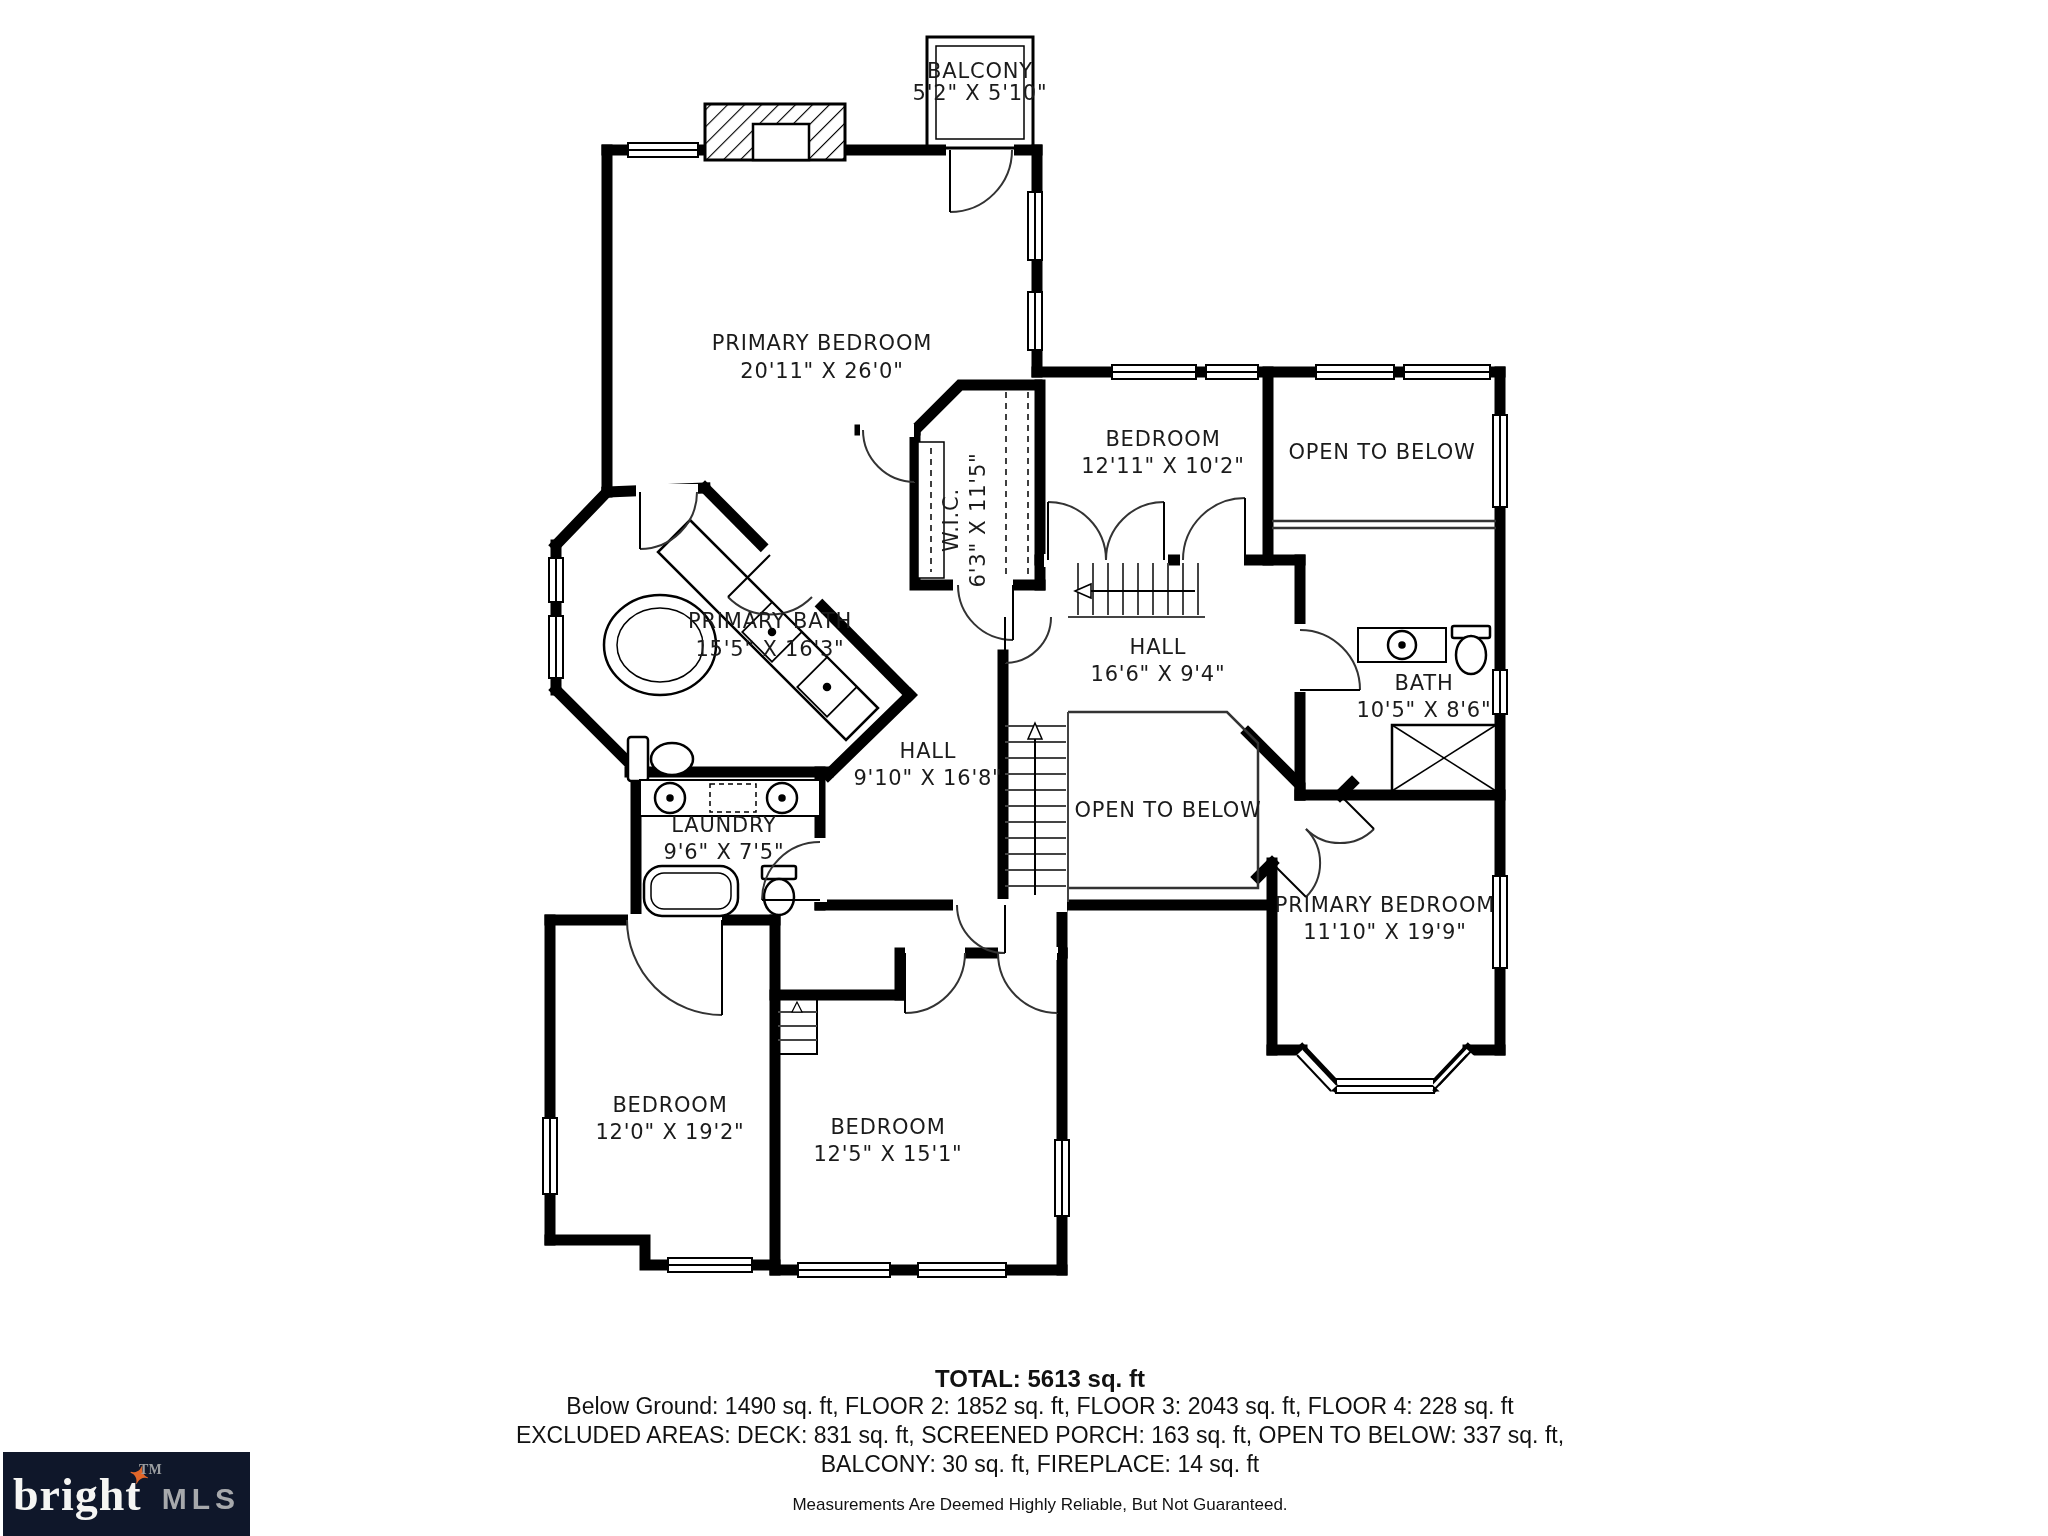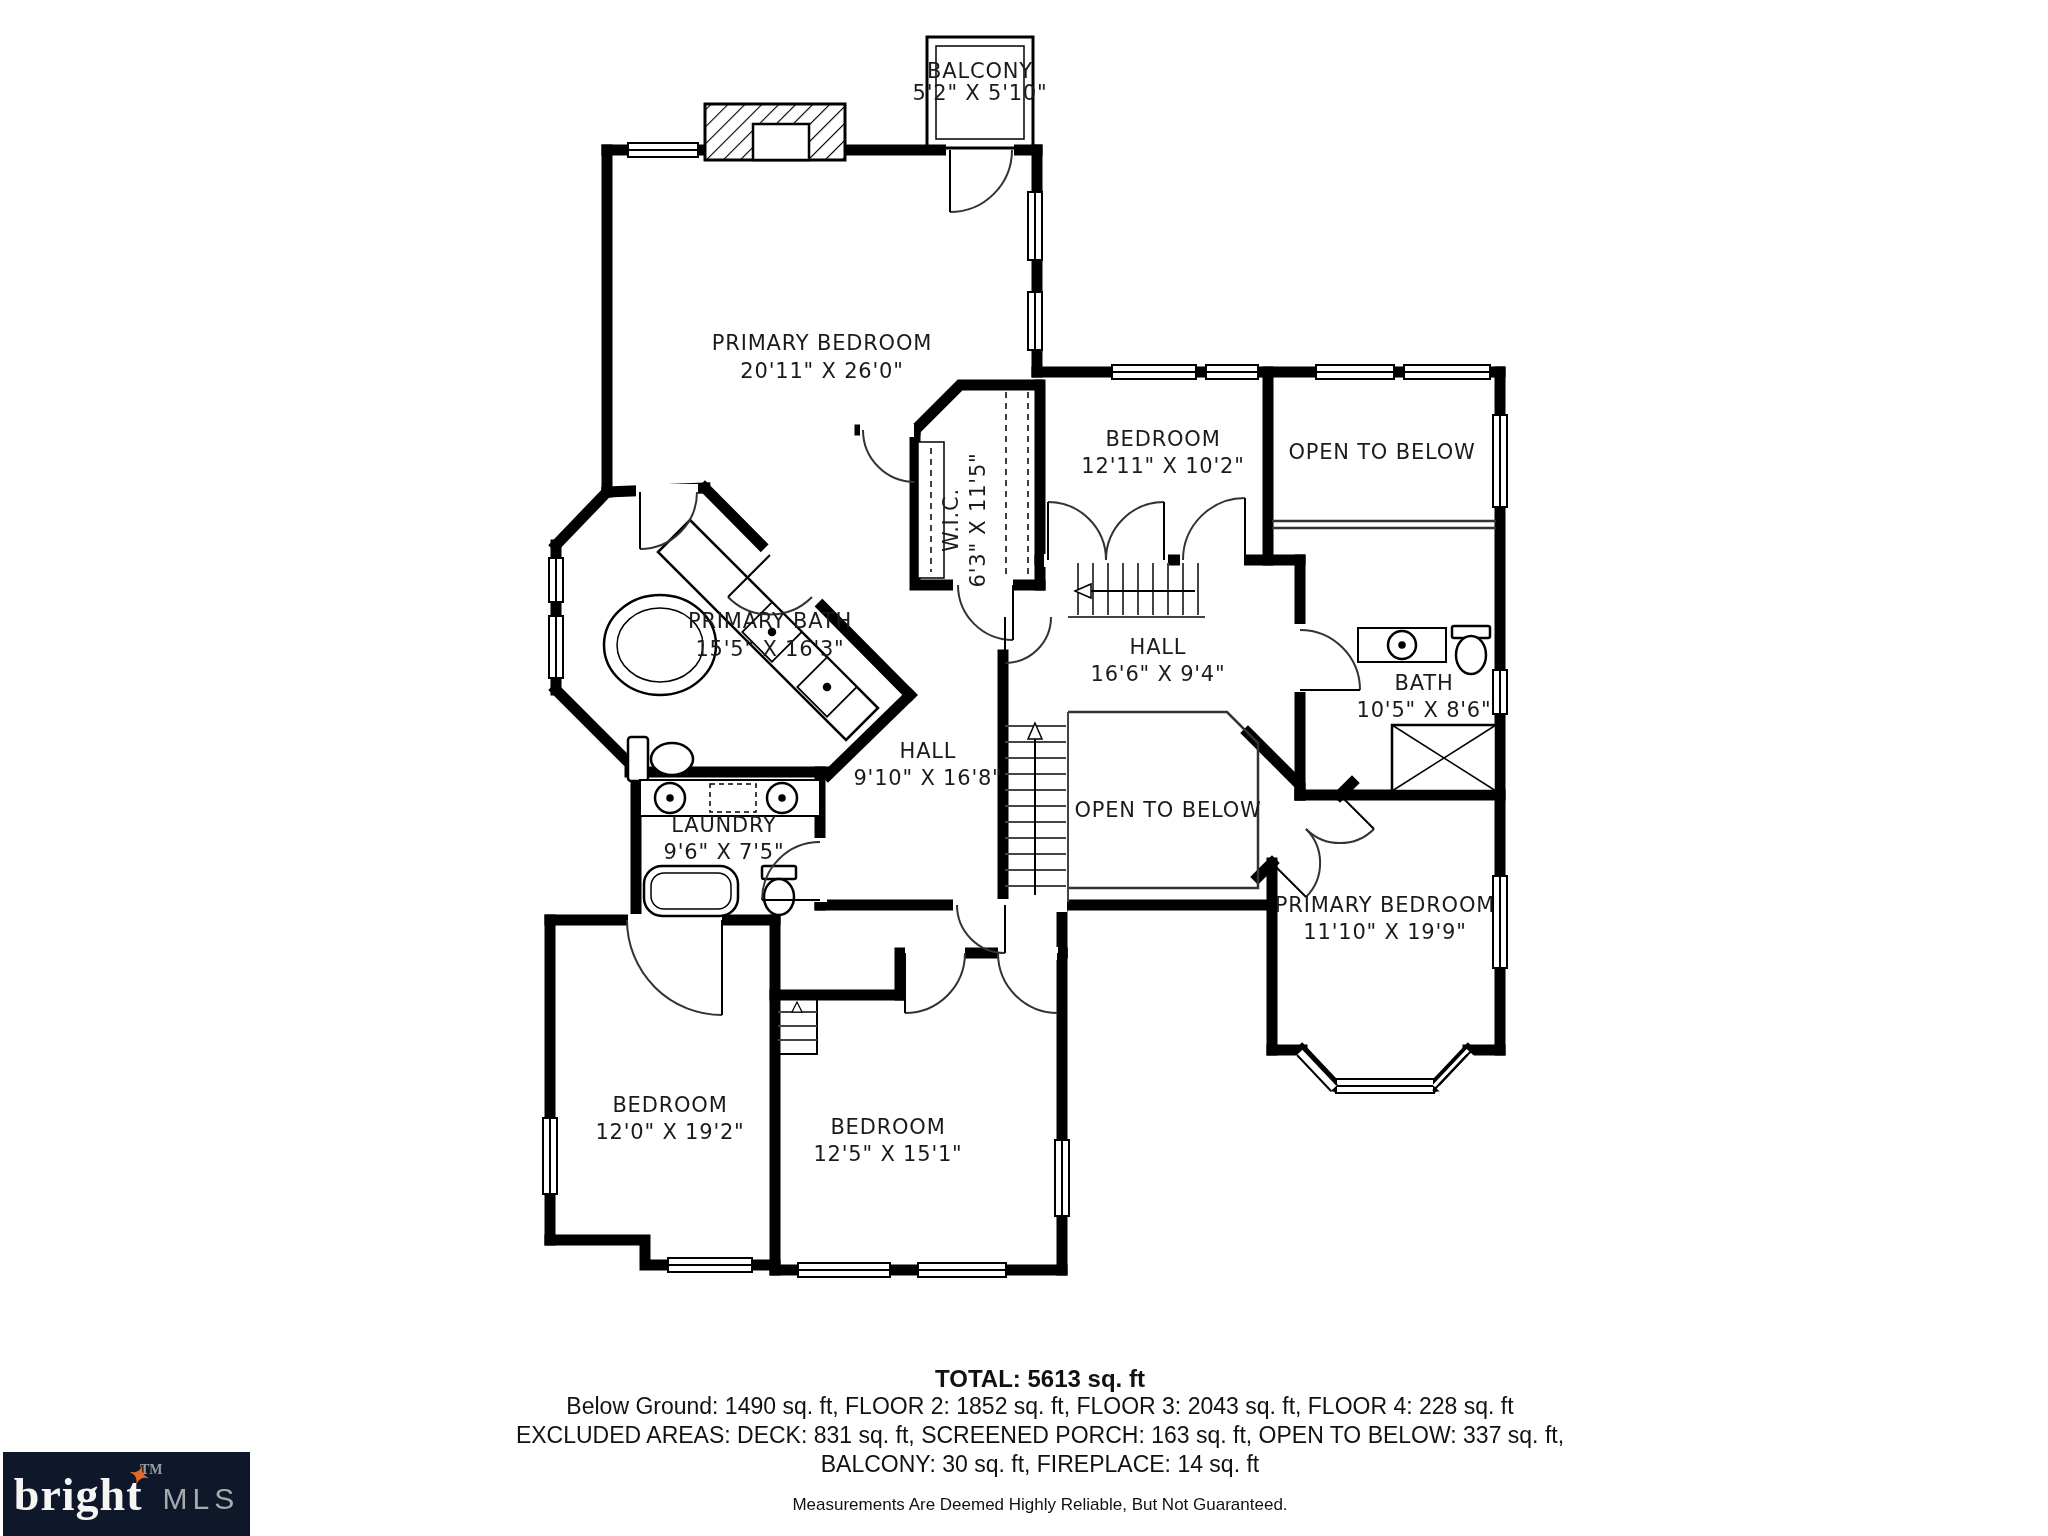--- a/index.html
+++ b/index.html
@@ -11,21 +11,21 @@
   .summary .total{font-size:24px;font-weight:bold;line-height:26px;}
   .summary .line{font-size:23px;line-height:29px;}
   .summary .disclaimer{font-size:17px;margin-top:16px;}
   .logo{position:absolute;left:3px;top:1452px;width:247px;height:84px;background:#0f172a;
         display:flex;align-items:center;justify-content:center;}
   .logo .brand{font-family:"Liberation Serif",serif;font-weight:600;font-size:46px;color:#f5f5f3;
                position:relative;letter-spacing:1px;}
   .logo .star{position:absolute;right:-8px;top:-4px;color:#e2672a;font-size:24px;
               transform:rotate(18deg);line-height:1;}
   .logo .tm{position:absolute;right:-20px;top:-6px;color:#9b9ea1;font-size:14px;letter-spacing:0;}
-  .logo .mls{font-family:"Liberation Sans",sans-serif;font-weight:400;font-size:30px;color:#a7a9ac;
+  .logo .mls{font-family:"Liberation Sans",sans-serif;font-weight:700;font-size:30px;color:#a7a9ac;
              letter-spacing:5px;margin-left:20px;padding-top:10px;}
 </style>
 </head>
 <body>
 
 <svg id="plan" width="2048" height="1536" viewBox="0 0 2048 1536" xmlns="http://www.w3.org/2000/svg">
   <defs>
     <pattern id="hatch" width="12" height="12" patternUnits="userSpaceOnUse" patternTransform="rotate(45)">
       <rect width="12" height="12" fill="#ffffff"></rect>
       <line x1="0" y1="0" x2="0" y2="12" stroke="#000" stroke-width="2.2"></line>

